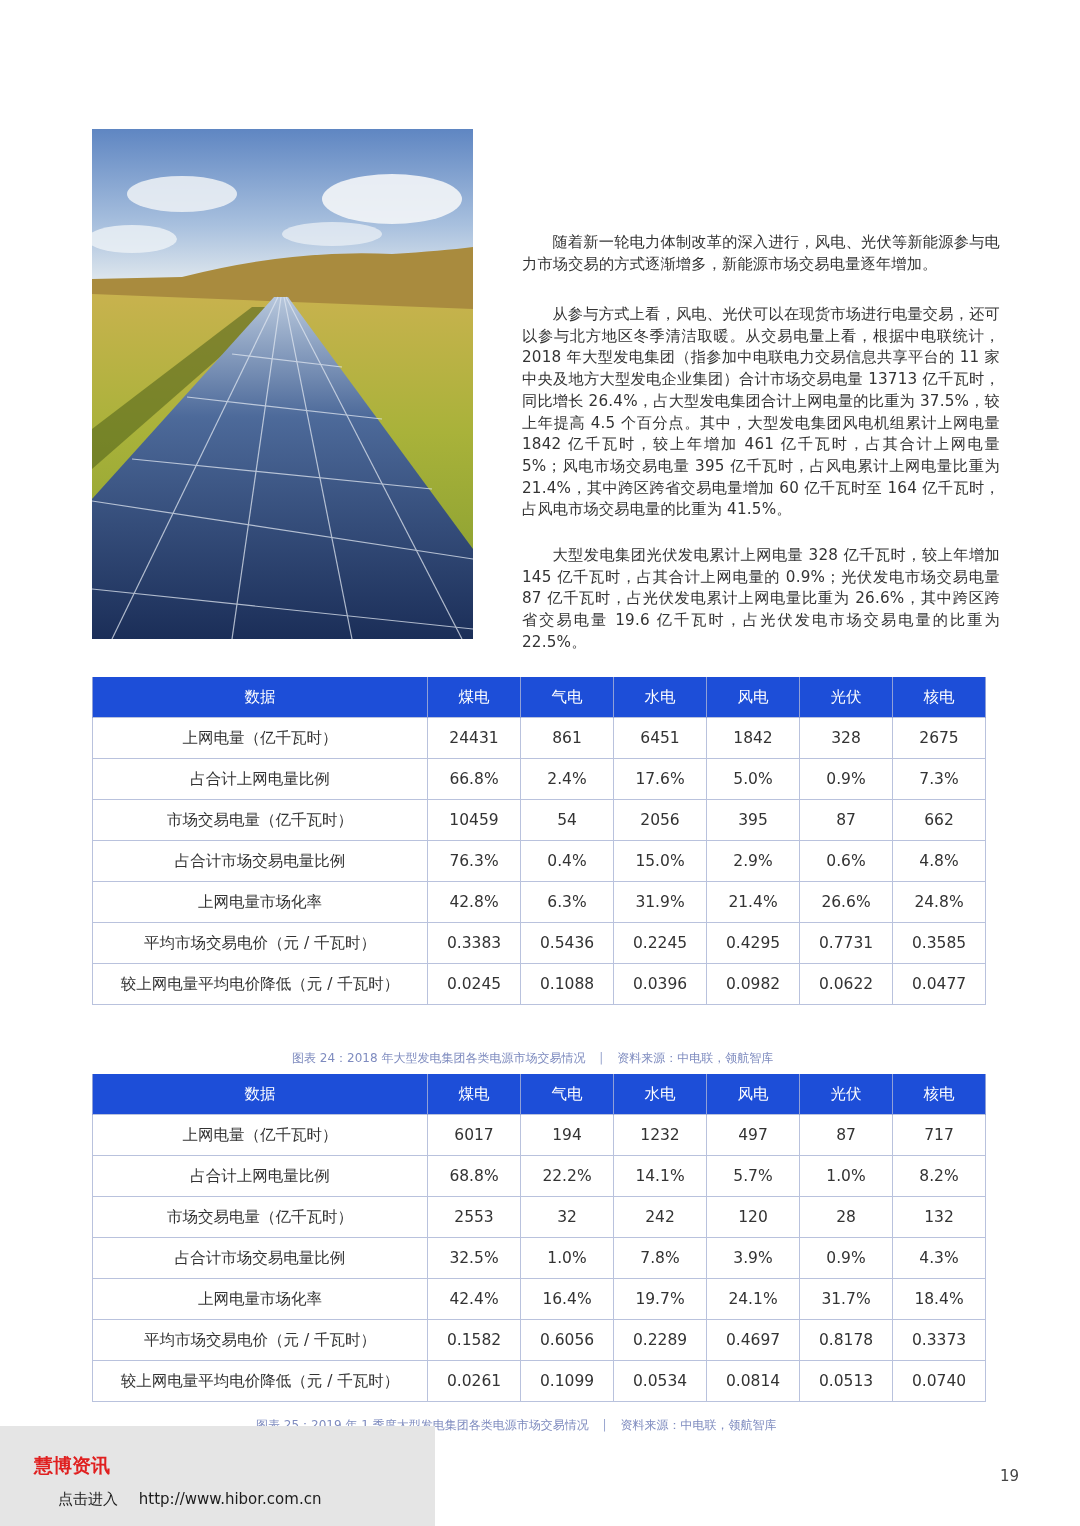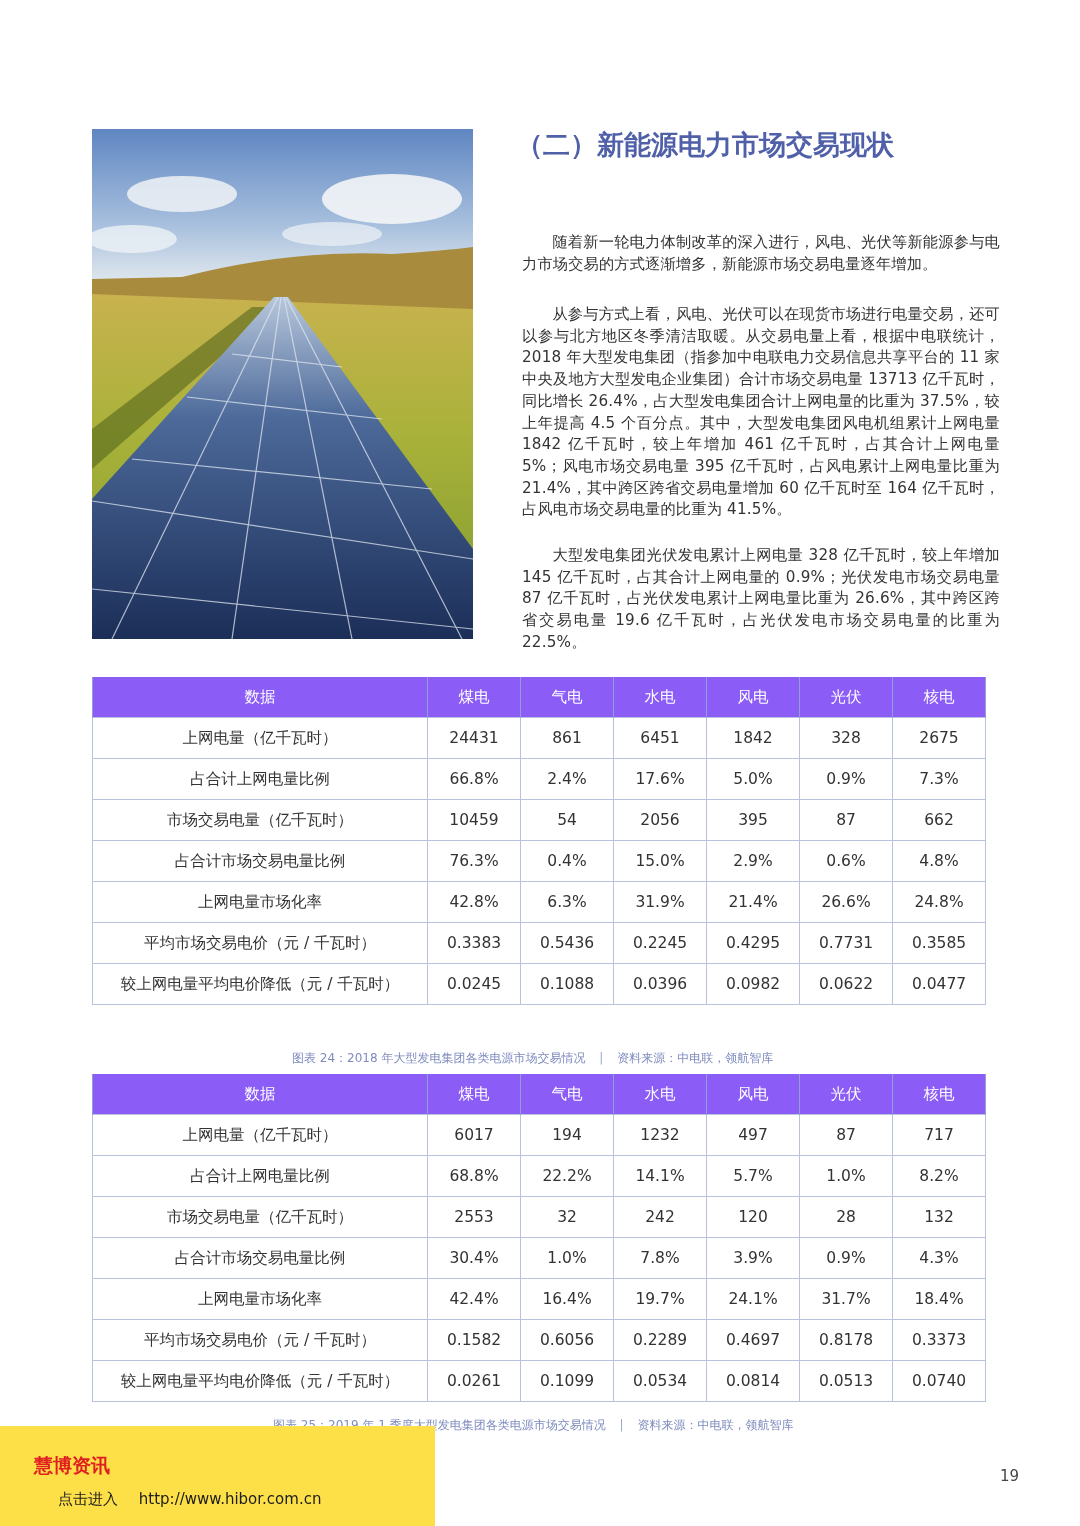--- a/index.html
+++ b/index.html
@@ -25,40 +25,40 @@
     font-size: 15.2px; line-height: 21.7px; color: #333333;
     text-indent: 2em; text-align: justify; margin: 12px;
     letter-spacing: 0.2px;
   }
   table.data {
     position: absolute; left: 92px; width: 894px;
     border-collapse: collapse; table-layout: fixed;
     font-size: 15.5px; color: #333;
   }
   table.data th {
-    background: #8b5cf6; color: #ffffff; font-weight: normal;
+    background: #1d4ed8; color: #ffffff; font-weight: normal;
     height: 40px; border-right: 1px solid #8fa0d8; border-left: 1px solid #8fa0d8;
     text-align: center; padding: 0;
   }
   table.data td {
     height: 40px; text-align: center; padding: 0;
     border: 1px solid #b9c2dd;
   }
   table.data col.c0 { width: 335px; }
   table.data col.cn { width: 93px; }
   .caption {
     position: absolute; font-size: 12px; color: #7e8bbf; white-space: nowrap;
   }
   .caption .sep { display: inline-block; margin: 0 10px; color: #9aa6cf; }
   .page-num {
     position: absolute; left: 1000px; top: 1467px; font-size: 15px; color: #444;
   }
   .watermark {
     position: absolute; left: 0; top: 1426px; width: 435px; height: 100px;
-    background: #fde047;
+    background: #e5e5e5;
   }
   .watermark .brand {
     position: absolute; left: 34px; top: 27px; font-size: 19px; font-weight: bold; color: #e02020;
   }
   .watermark .link {
     position: absolute; left: 58px; top: 64px; font-size: 15px; color: #1c1c1c;
   }
   .watermark .link span + span { margin-left: 16px; }
 </style>
 </head>
@@ -100,21 +100,20 @@
       <line x1="0" y1="372" x2="381" y2="430"></line>
       <line x1="40" y1="330" x2="340" y2="360"></line>
       <line x1="95" y1="268" x2="290" y2="290"></line>
       <line x1="140" y1="225" x2="250" y2="238"></line>
       <line x1="0" y1="460" x2="381" y2="500"></line>
     </g>
   </svg>
 </div>
 
 <div class="title">
-  <span>（二）新能源电力市场交易现状</span>
 </div>
 
 <p class="para" style="top:220px;">随着新一轮电力体制改革的深入进行，风电、光伏等新能源参与电力市场交易的方式逐渐增多，新能源市场交易电量逐年增加。</p>
 <p class="para" style="top:292px;">从参与方式上看，风电、光伏可以在现货市场进行电量交易，还可以参与北方地区冬季清洁取暖。从交易电量上看，根据中电联统计，2018 年大型发电集团（指参加中电联电力交易信息共享平台的 11 家中央及地方大型发电企业集团）合计市场交易电量 13713 亿千瓦时，同比增长 26.4%，占大型发电集团合计上网电量的比重为 37.5%，较上年提高 4.5 个百分点。其中，大型发电集团风电机组累计上网电量 1842 亿千瓦时，较上年增加 461 亿千瓦时，占其合计上网电量 5%；风电市场交易电量 395 亿千瓦时，占风电累计上网电量比重为 21.4%，其中跨区跨省交易电量增加 60 亿千瓦时至 164 亿千瓦时，占风电市场交易电量的比重为 41.5%。</p>
 <p class="para" style="top:533px;">大型发电集团光伏发电累计上网电量 328 亿千瓦时，较上年增加 145 亿千瓦时，占其合计上网电量的 0.9%；光伏发电市场交易电量 87 亿千瓦时，占光伏发电累计上网电量比重为 26.6%，其中跨区跨省交易电量 19.6 亿千瓦时，占光伏发电市场交易电量的比重为 22.5%。</p>
 
 <table class="data" style="top:677px;">
   <colgroup>
       <col class="c0">
       <col class="cn">
@@ -252,21 +251,21 @@
       <td>市场交易电量（亿千瓦时）</td>
       <td>2553</td>
       <td>32</td>
       <td>242</td>
       <td>120</td>
       <td>28</td>
       <td>132</td>
     </tr>
     <tr>
       <td>占合计市场交易电量比例</td>
-      <td>30.4%</td>
+      <td>32.5%</td>
       <td>1.0%</td>
       <td>7.8%</td>
       <td>3.9%</td>
       <td>0.9%</td>
       <td>4.3%</td>
     </tr>
     <tr>
       <td>上网电量市场化率</td>
       <td>42.4%</td>
       <td>16.4%</td>
@@ -289,21 +288,21 @@
       <td>0.0261</td>
       <td>0.1099</td>
       <td>0.0534</td>
       <td>0.0814</td>
       <td>0.0513</td>
       <td>0.0740</td>
     </tr>
   </tbody>
 </table>
 
-<div class="caption" style="left:273px; top:1417px;">
+<div class="caption" style="left:256px; top:1417px;">
   <span>图表 25：2019 年 1 季度大型发电集团各类电源市场交易情况</span>
   <span class="sep">|</span>
   <span>资料来源：中电联，领航智库</span>
 </div>
 
 <div class="page-num">19</div>
 
 <div class="watermark">
   <div class="brand">慧博资讯</div>
   <div class="link">

